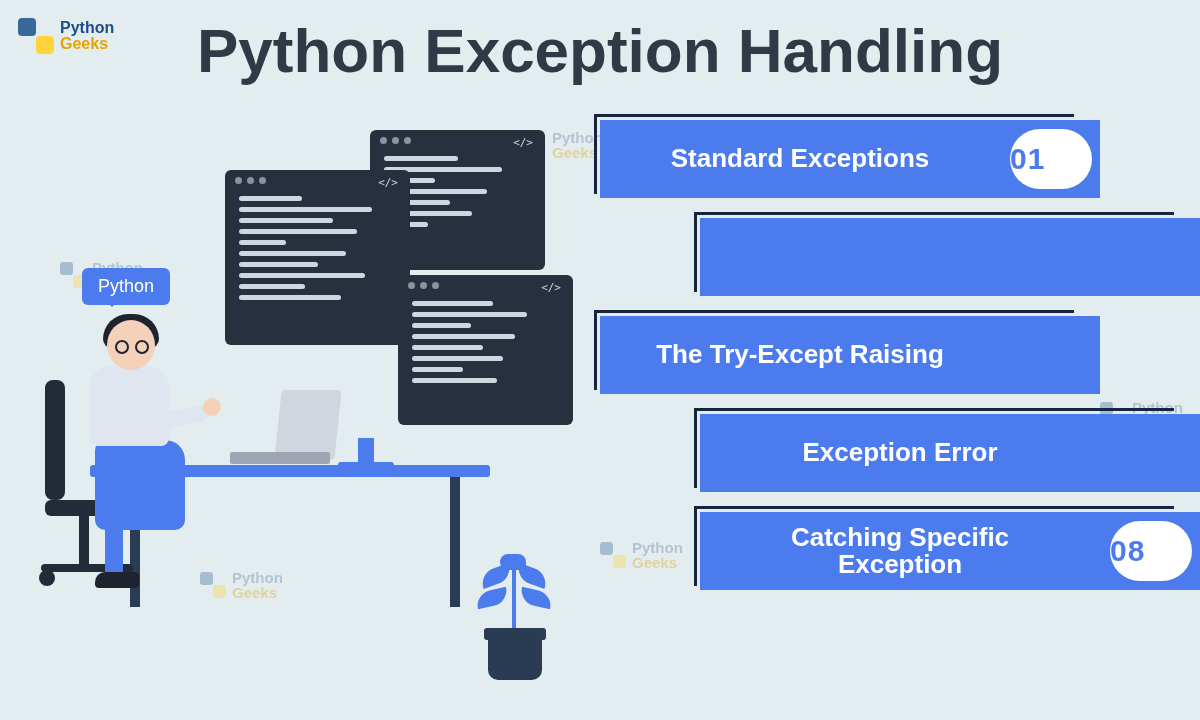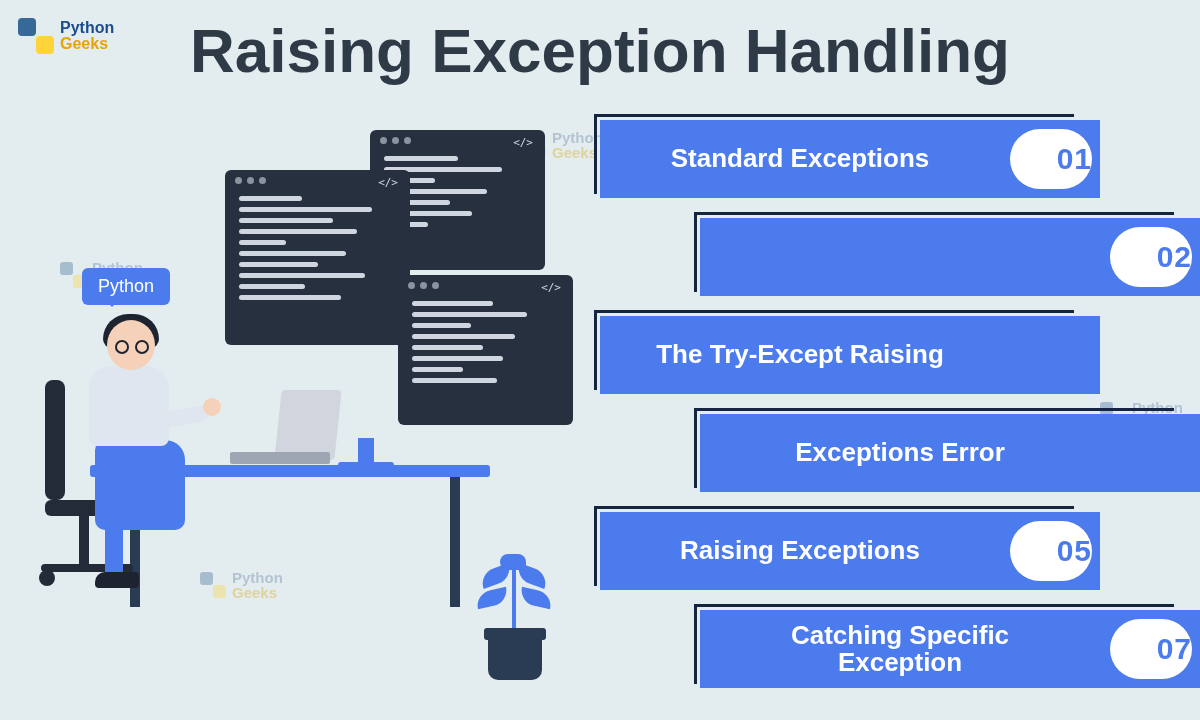--- a/index.html
+++ b/index.html
@@ -374,21 +374,21 @@
   .item .num-wrap {
     position: absolute;
     right: 8px;
     top: 50%;
     transform: translateY(-50%);
     width: 82px; height: 60px;
     background: #fff;
     border-radius: 30px;
     display: flex;
     align-items: center;
-    justify-content: flex-end;
+    justify-content: flex-start;
   }
   .item .num {
     color: #4b7bec;
     font-weight: 800;
     font-size: 30px;
     letter-spacing: 1px;
   }
   .item.odd  { margin-left: 0;    width: 500px; border-radius: 8px; }
   .item.even { margin-left: 100px; width: 500px; }
 
@@ -397,21 +397,21 @@
 <body>
 
 <div class="logo">
   <div class="logo-snakes"></div>
   <div class="logo-text">
     <span>Python</span>
     <span>Geeks</span>
   </div>
 </div>
 
-<h1 class="title">Raising Exception Handling</h1>
+<h1 class="title">Python Exception Handling</h1>
 
 <div class="watermark" style="left:60px; top:260px;">
   <div class="wm-icon"></div>
   <div class="wm-text">
       <span>Python</span>
       <span>Geeks</span>
     </div>
 </div>
 <div class="watermark" style="left:520px; top:130px;">
   <div class="wm-icon"></div>
@@ -544,52 +544,40 @@
       <div class="label">Standard Exceptions</div>
       <div class="num-wrap">
         <div class="num">01</div>
       </div>
     </div>
   </div>
 
   <div class="item even">
     <div class="frame"></div>
     <div class="bar">
-      <div class="num-wrap">
-        <div class="num">02</div>
-      </div>
     </div>
   </div>
 
   <div class="item odd">
     <div class="frame"></div>
     <div class="bar">
       <div class="label">The Try-Except Raising</div>
     </div>
   </div>
 
   <div class="item even">
     <div class="frame"></div>
     <div class="bar">
-      <div class="label">Exceptions Error</div>
-    </div>
-  </div>
-
-  <div class="item odd">
-    <div class="frame"></div>
-    <div class="bar">
-      <div class="label">Raising Exceptions</div>
-      <div class="num-wrap">
-        <div class="num">05</div>
-      </div>
-    </div>
-  </div>
+      <div class="label">Exception Error</div>
+    </div>
+  </div>
+
 
   <div class="item even">
     <div class="frame"></div>
     <div class="bar">
       <div class="label">Catching Specific Exception</div>
       <div class="num-wrap">
-        <div class="num">07</div>
+        <div class="num">08</div>
       </div>
     </div>
   </div>
 </div>
 
 </body></html>

